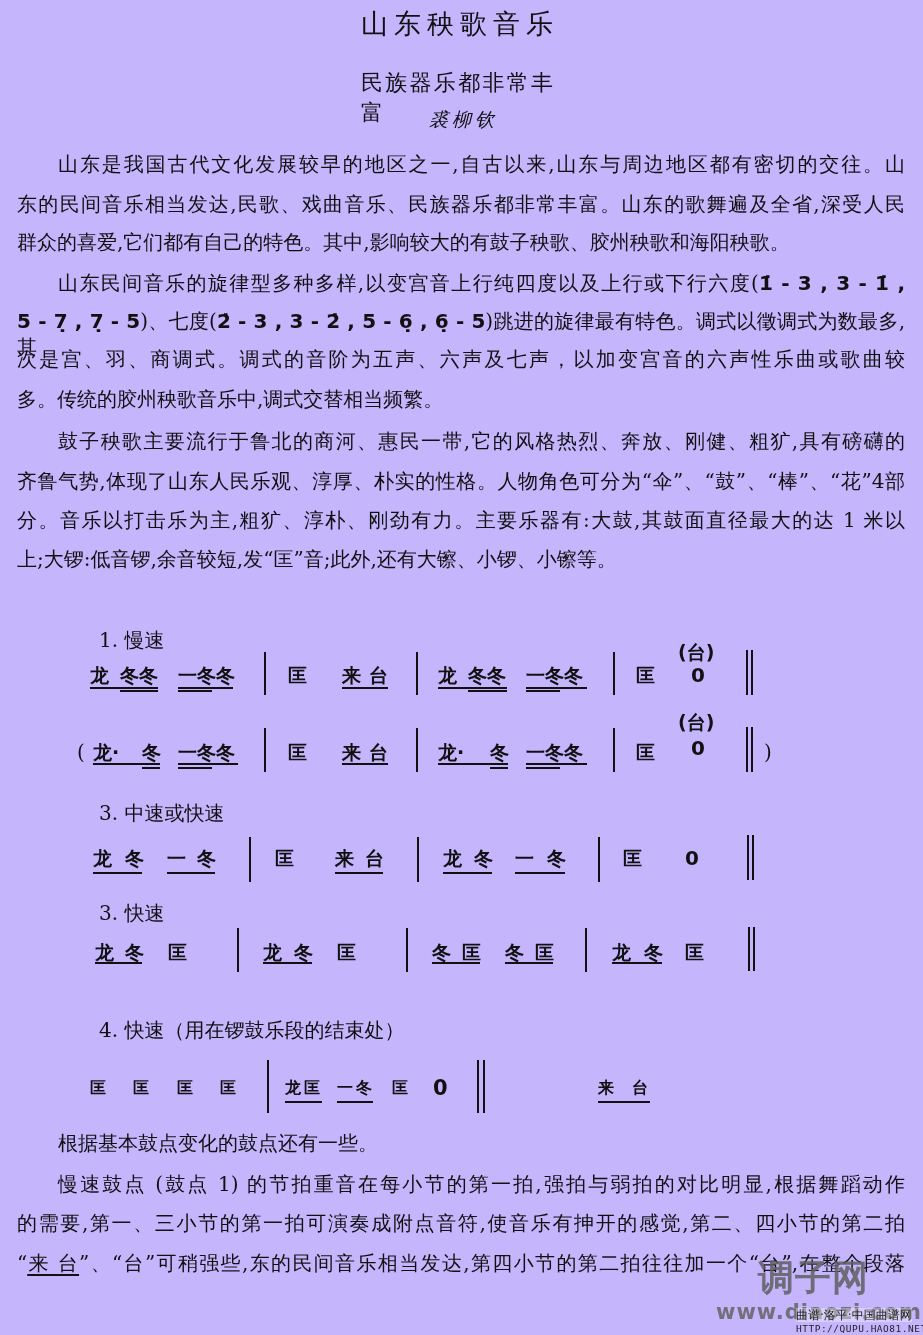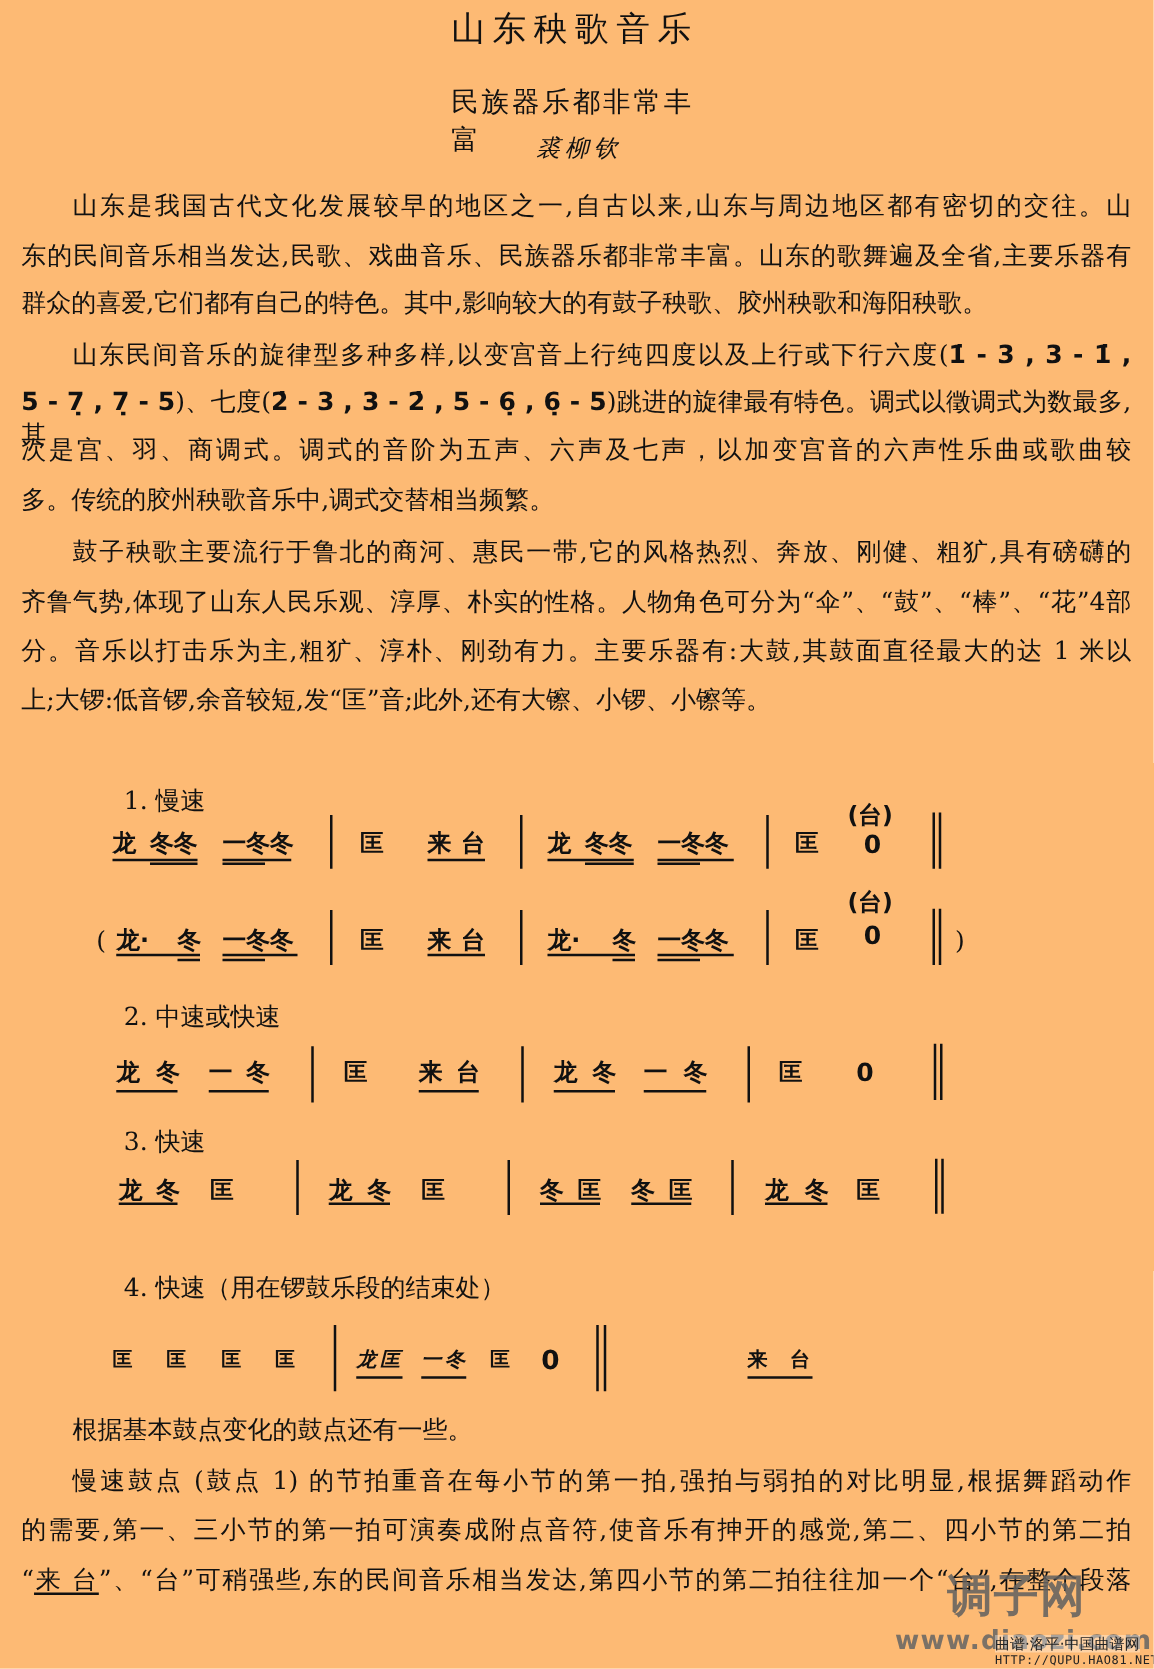--- a/index.html
+++ b/index.html
@@ -1,56 +1,56 @@
 <!DOCTYPE html>
 <html><head>
 <meta charset="utf-8">
 <style>
   html, body { margin:0; padding:0; background:#ffffff; }
-  .page { position:relative; width:923px; height:1335px; overflow:hidden; background:#fdba74; color:#111111; font-family:"DejaVu Serif", "Liberation Serif", serif; }
+  .page { position:relative; width:923px; height:1335px; overflow:hidden; background:#c4b5fd; color:#111111; font-family:"DejaVu Serif", "Liberation Serif", serif; }
   .title { position:absolute; left:361px; width:192px; top:8px; height:32px; font-family:"DejaVu Sans", sans-serif; font-size:27px; line-height:32px; text-align:justify; text-align-last:justify; }
   .subtitle { position:absolute; left:361px; width:192px; top:68px; height:30px; font-family:"DejaVu Sans", sans-serif; font-size:22px; line-height:30px; text-align:justify; text-align-last:justify; }
   .author { position:absolute; left:429px; width:65px; top:106px; height:26px; font-family:"DejaVu Serif", serif; font-size:19px; line-height:26px; text-align:justify; text-align-last:justify; font-style:italic; }
 
   .ln { position:absolute; height:26px; line-height:26px; font-size:20px; overflow:visible; }
   .full { left:17px; width:888px; text-align:justify; text-align-last:justify; }
   .ind { left:58px; width:847px; text-align:justify; text-align-last:justify; }
   .full-last { left:17px; width:888px; white-space:nowrap; }
   .ind-last { left:58px; width:847px; white-space:nowrap; }
   .num { font-family:"DejaVu Sans", sans-serif; font-weight:bold; }
   .uline { text-decoration:underline; text-underline-offset:4px; text-decoration-thickness:1.5px; }
 
   .sec { position:absolute; left:58px; height:26px; line-height:26px; font-size:20px; white-space:nowrap;margin-left:41px; }
 
   .nrow { position:absolute; left:0; width:923px; height:24px; }
   .tk { position:absolute; top:0; font-family:"DejaVu Sans", sans-serif; font-weight:bold; font-size:19px; line-height:24px; white-space:nowrap; color:#111; }
   .tk.plain { font-weight:normal; font-family:"DejaVu Serif", serif; font-size:20px; }
   .tk.zero { font-size:20px; }
   .r4 .tk { font-size:16px; }
   .r4 .tk.zero { font-size:21px; }
-  .r4 .tk.wide { letter-spacing:3px;font-style:italic; }
+  .r4 .tk.wide { letter-spacing:3px; }
   .ul { position:absolute; height:1.6px; background:#111; }
   .bar { position:absolute; width:2px; background:#111; }
 
   .wm-brand { position:absolute; left:758px; top:1258px; font-family:"DejaVu Sans", sans-serif; font-weight:bold; font-size:36px; line-height:40px; color:rgba(95,95,95,0.85); letter-spacing:1px; }
   .wm-url { position:absolute; left:716px; top:1300px; font-family:"DejaVu Sans", sans-serif; font-weight:bold; font-size:21px; line-height:24px; color:rgba(100,100,100,0.85); letter-spacing:1px; }
   .wm-source { position:absolute; left:796px; top:1308px; font-family:"DejaVu Sans", sans-serif; font-size:12px; line-height:14px; color:#222; background:rgba(255,255,255,0.35); }
   .wm-source-url { position:absolute; left:796px; top:1323px; font-family:"DejaVu Sans Mono", monospace; font-size:9.5px; line-height:11px; color:#222; letter-spacing:0.5px; }
 </style>
 </head>
 <body>
 
 <div class="page">
 
   <div class="title">山东秧歌音乐</div>
   <div class="subtitle">民族器乐都非常丰富</div>
   <div class="author">裘柳钦</div>
 
   <div class="ln ind" style="top:151px">山东是我国古代文化发展较早的地区之一,自古以来,山东与周边地区都有密切的交往。山</div>
-  <div class="ln full" style="top:191px">东的民间音乐相当发达,民歌、戏曲音乐、民族器乐都非常丰富。山东的歌舞遍及全省,主要乐器有</div>
+  <div class="ln full" style="top:191px">东的民间音乐相当发达,民歌、戏曲音乐、民族器乐都非常丰富。山东的歌舞遍及全省,深受人民</div>
   <div class="ln full-last" style="top:229px">群众的喜爱,它们都有自己的特色。其中,影响较大的有鼓子秧歌、胶州秧歌和海阳秧歌。</div>
 
   <div class="ln ind" style="top:270px">
     <span>山东民间音乐的旋律型多种多样,以变宫音上行纯四度以及上行或下行六度(</span><span class="num">1̇ - 3 , 3 - 1̇ ,</span>
   </div>
   <div class="ln full" style="top:308px">
     <span class="num">5 - 7̣ , 7̣ - 5</span><span>)、七度(</span><span class="num">2̇ - 3 , 3 - 2̇ , 5 - 6̣ , 6̣ - 5</span><span>)跳进的旋律最有特色。调式以徵调式为数最多,其</span>
   </div>
   <div class="ln full" style="top:346px">次是宫、羽、商调式。调式的音阶为五声、六声及七声，以加变宫音的六声性乐曲或歌曲较</div>
   <div class="ln full-last" style="top:386px">多。传统的胶州秧歌音乐中,调式交替相当频繁。</div>
@@ -116,21 +116,21 @@
     <div class="ul" style="left:490px; width:18px; top:27px"></div>
     <div class="ul" style="left:526px; width:61px; top:23px"></div>
     <div class="ul" style="left:526px; width:34px; top:27px"></div>
     <div class="bar" style="left:264px; top:-12px; height:44px"></div>
     <div class="bar" style="left:416px; top:-12px; height:44px"></div>
     <div class="bar" style="left:613px; top:-12px; height:44px"></div>
     <div class="bar" style="left:746px; top:-13px; height:45px"></div>
     <div class="bar" style="left:751px; top:-13px; height:45px"></div>
   </div>
 
-  <div class="sec" style="top:800px">2. 中速或快速</div>
+  <div class="sec" style="top:800px">3. 中速或快速</div>
 
   <div class="nrow" style="top:846px">
     <span class="tk" style="left:93px">龙</span>
     <span class="tk" style="left:125px">冬</span>
     <span class="tk" style="left:167px">一</span>
     <span class="tk" style="left:197px">冬</span>
     <span class="tk" style="left:275px">匡</span>
     <span class="tk" style="left:335px">来</span>
     <span class="tk" style="left:365px">台</span>
     <span class="tk" style="left:443px">龙</span>

